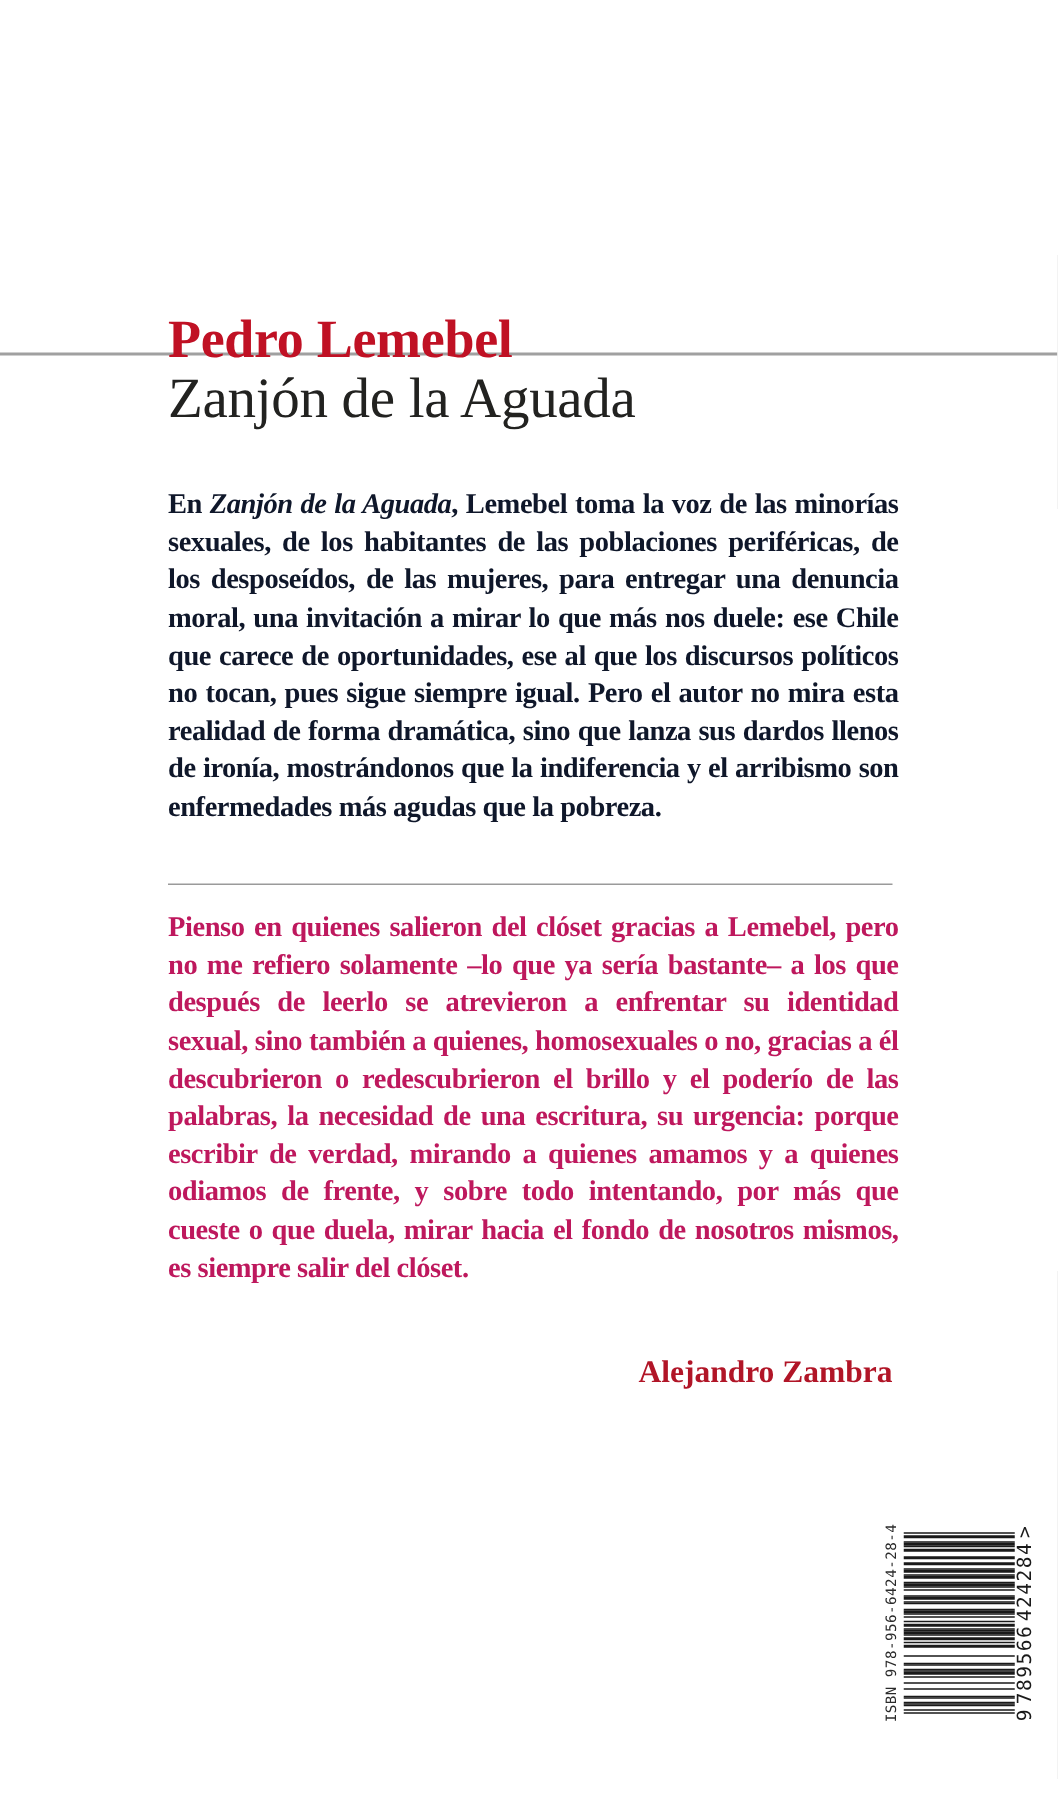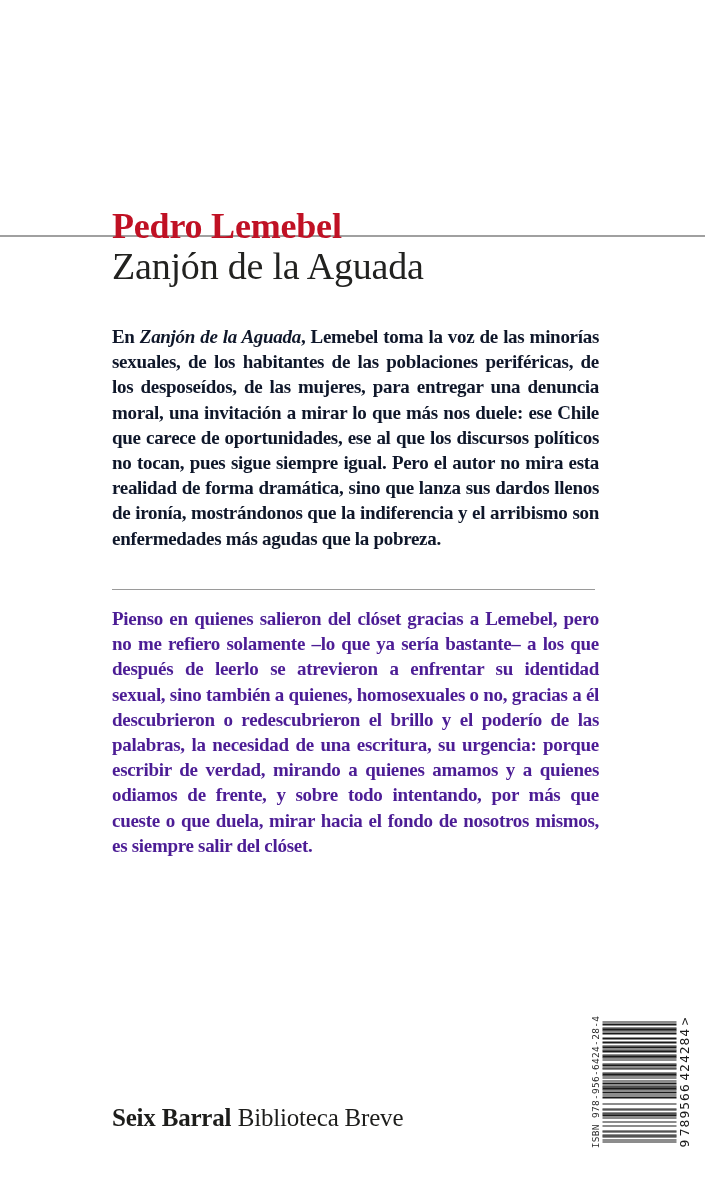--- a/index.html
+++ b/index.html
@@ -41,21 +41,21 @@
   .synopsis em{font-style:italic;}
   .rule-col{
     position:absolute;left:112px;top:589px;width:483px;height:1.4px;
     background:#9a9a9a;
   }
   .quote{
     position:absolute;left:112px;top:606px;width:487px;margin:0;
     font-size:19px;font-weight:bold;line-height:25.2px;
     letter-spacing:-0.3px;
     text-align:justify;
-    color:#4c1d95;
+    color:#be185d;
   }
   .attribution{
     position:absolute;left:112px;top:902px;width:483px;
     font-size:21px;font-weight:bold;line-height:25px;
     text-align:right;
     color:#b11527;
   }
   
   .barcode-wrap{
     position:absolute;left:589px;top:1016px;width:104px;height:131px;
@@ -101,20 +101,21 @@
   <div class="rule-full"></div>
 
   <div class="title">Zanjón de la Aguada</div>
 
   <p class="synopsis"><span>En </span><em>Zanjón de la Aguada</em><span>, Lemebel toma la voz de las minorías sexuales, de los habitantes de las poblaciones periféricas, de los desposeídos, de las mujeres, para entregar una denuncia moral, una invitación a mirar lo que más nos duele: ese Chile que carece de oportunidades, ese al que los discursos políticos no tocan, pues sigue siempre igual. Pero el autor no mira esta realidad de forma dramática, sino que lanza sus dardos llenos de ironía, mostrándonos que la indiferencia y el arribismo son enfermedades más agudas que la pobreza.</span></p>
 
   <div class="rule-col"></div>
 
   <p class="quote">Pienso en quienes salieron del clóset gracias a Lemebel, pero no me refiero solamente –lo que ya sería bastante– a los que después de leerlo se atrevieron a enfrentar su identidad sexual, sino también a quienes, homosexuales o no, gracias a él descubrieron o redescubrieron el brillo y el poderío de las palabras, la necesidad de una escritura, su urgencia: porque escribir de verdad, mirando a quienes amamos y a quienes odiamos de frente, y sobre todo intentando, por más que cueste o que duela, mirar hacia el fondo de nosotros mismos, es siempre salir del clóset.</p>
 
+  <div class="attribution">Alejandro Zambra</div>
 
   <div class="barcode-wrap">
     <div class="barcode-inner">
       <div class="isbn-label">ISBN 978-956-6424-28-4</div>
       <div class="bars">
           <span class="bar black"></span>
           <span class="bar"></span>
           <span class="bar black"></span>
           <span class="bar"></span>
           <span class="bar black"></span>
@@ -211,17 +212,14 @@
         </div>
       <div class="digits">
         <span>9</span>
         <span>789566</span>
         <span>424284</span>
         <span>&gt;</span>
       </div>
     </div>
   </div>
 
-  <div class="imprint">
-    <span class="pub-bold">Seix Barral</span><span class="pub-reg">Biblioteca Breve</span>
-  </div>
 
 </div>
 
 </body></html>

